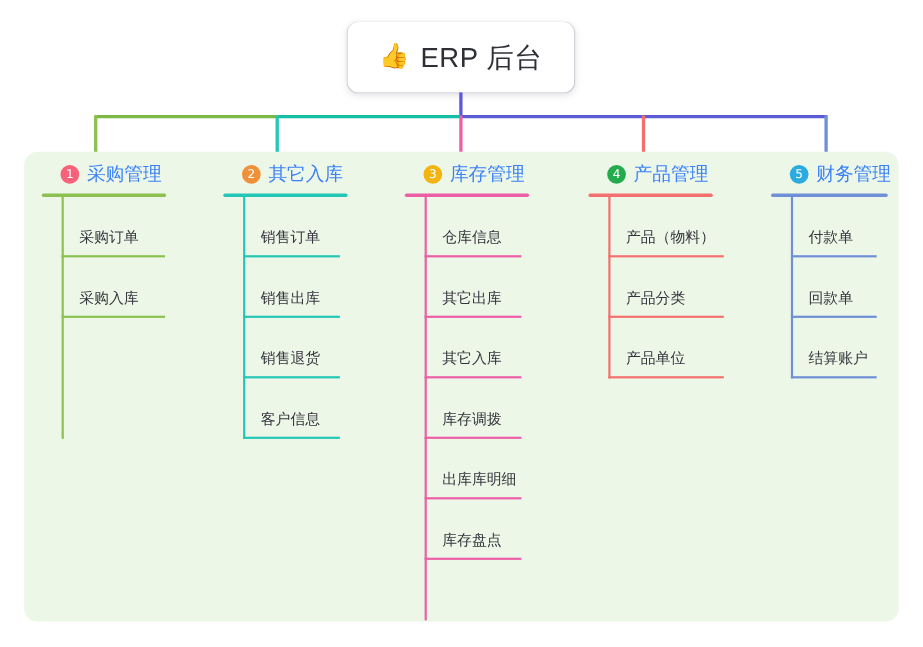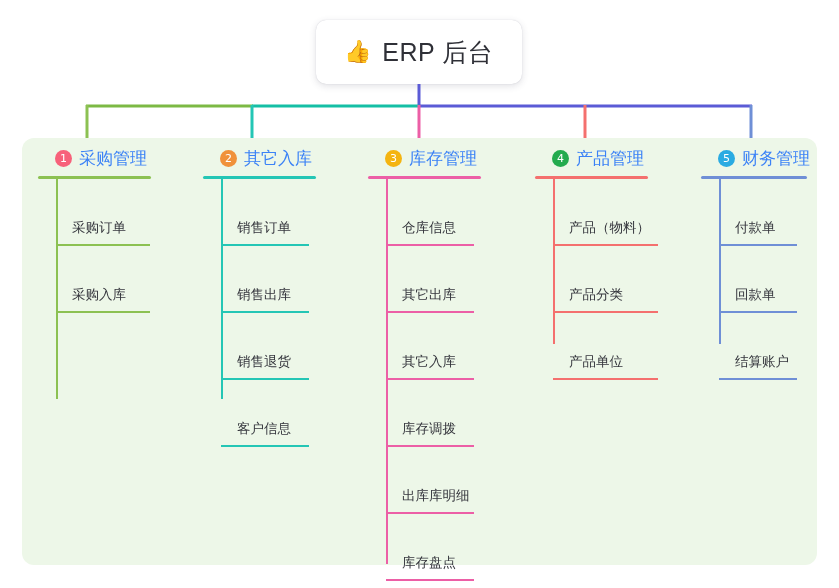--- a/index.html
+++ b/index.html
@@ -115,21 +115,21 @@
     padding-left: 18px;
   }
   .spine {
     position: absolute;
     left: 18px;
     top: 0;
     width: 2px;
   }
   .leaf {
     position: relative;
-    height: 67px;
+    height: 55px;
     box-sizing: border-box;
   }
   .leaf-text {
     position: absolute;
     left: 16px;
     bottom: 9px;
     font-size: 13.5px;
     color: #34353c;
     white-space: nowrap;
   }

